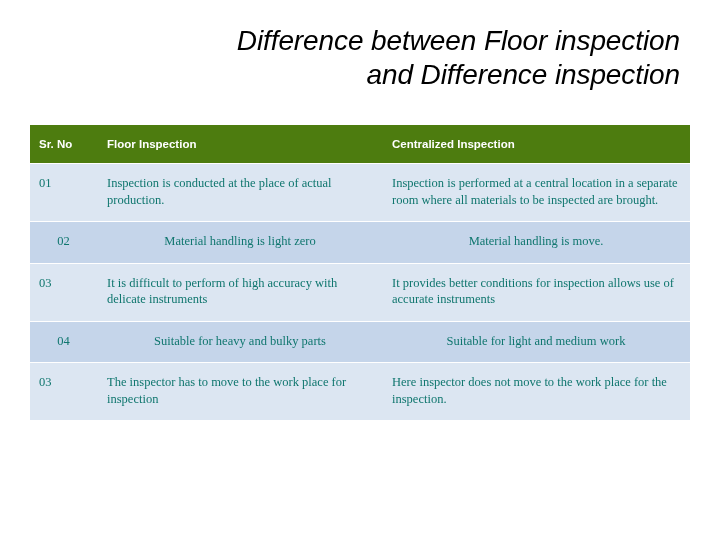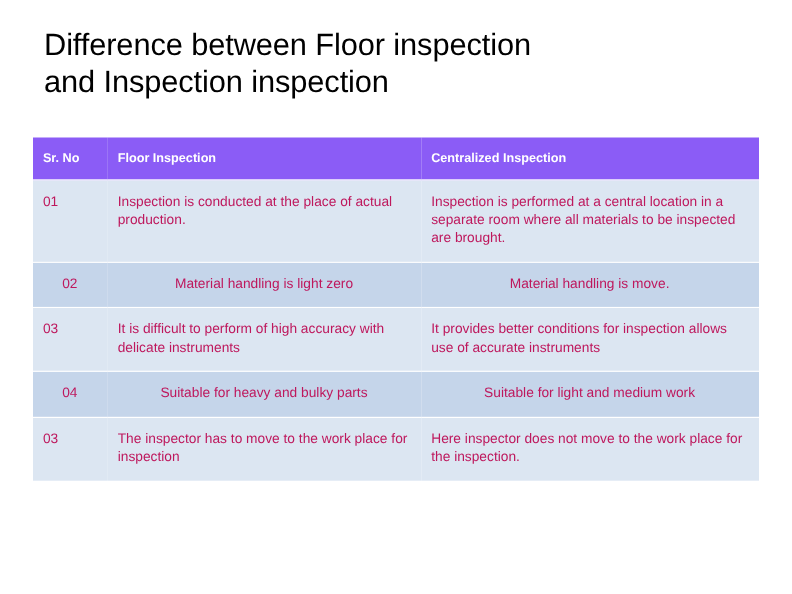--- a/index.html
+++ b/index.html
@@ -13,75 +13,77 @@
     font-family: "Liberation Sans", sans-serif;
     overflow: hidden;
   }
   .slide {
     width: 720px;
     height: 540px;
     position: relative;
     box-sizing: border-box;
   }
   .title {
-    text-align: left;
+    text-align: right;
     font-size: 28px;
     font-weight: normal;
     color: #000000;
     line-height: 1.22;
-    padding: 24px 20px 0 40px;
+    padding: 24px 40px 0 40px;
     letter-spacing: -0.1px;
+    font-style: italic;
   }
   .table-wrap {
     position: absolute;
     left: 30px;
     top: 125px;
     width: 660px;
   }
   table.diff {
     border-collapse: collapse;
     width: 660px;
     table-layout: fixed;
   }
   table.diff col.c1 { width: 68px; }
   table.diff col.c2 { width: 285px; }
   table.diff col.c3 { width: 307px; }
 
   table.diff thead th {
-    background: #8b5cf6;
+    background: #4d7c0f;
     color: #ffffff;
     font-size: 11.5px;
     font-weight: bold;
     text-align: left;
     vertical-align: middle;
     padding: 9px 10px 9px 9px;
     border: none;
     height: 20px;
   }
   table.diff tbody td {
     font-size: 12.5px;
-    color: #be185d;
+    color: #0f766e;
     vertical-align: top;
     padding: 11px 10px 13px 9px;
     border-top: 1px solid #ffffff;
     line-height: 1.32;
+    font-family: Liberation Serif, serif;
   }
   tbody tr.band-a td { background: #DCE6F2; }
   tbody tr.band-b td { background: #C5D5EA; text-align: center; }
 
   td.srno { font-size: 12.5px; }
 </style>
 </head>
 <body>
 
 <div class="slide">
 
   <div class="title">
     <div>Difference between Floor inspection</div>
-    <div>and Inspection inspection</div>
+    <div>and Difference inspection</div>
   </div>
 
   <div class="table-wrap">
     <table class="diff">
       <colgroup>
         <col class="c1">
         <col class="c2">
         <col class="c3">
       </colgroup>
       <thead>

